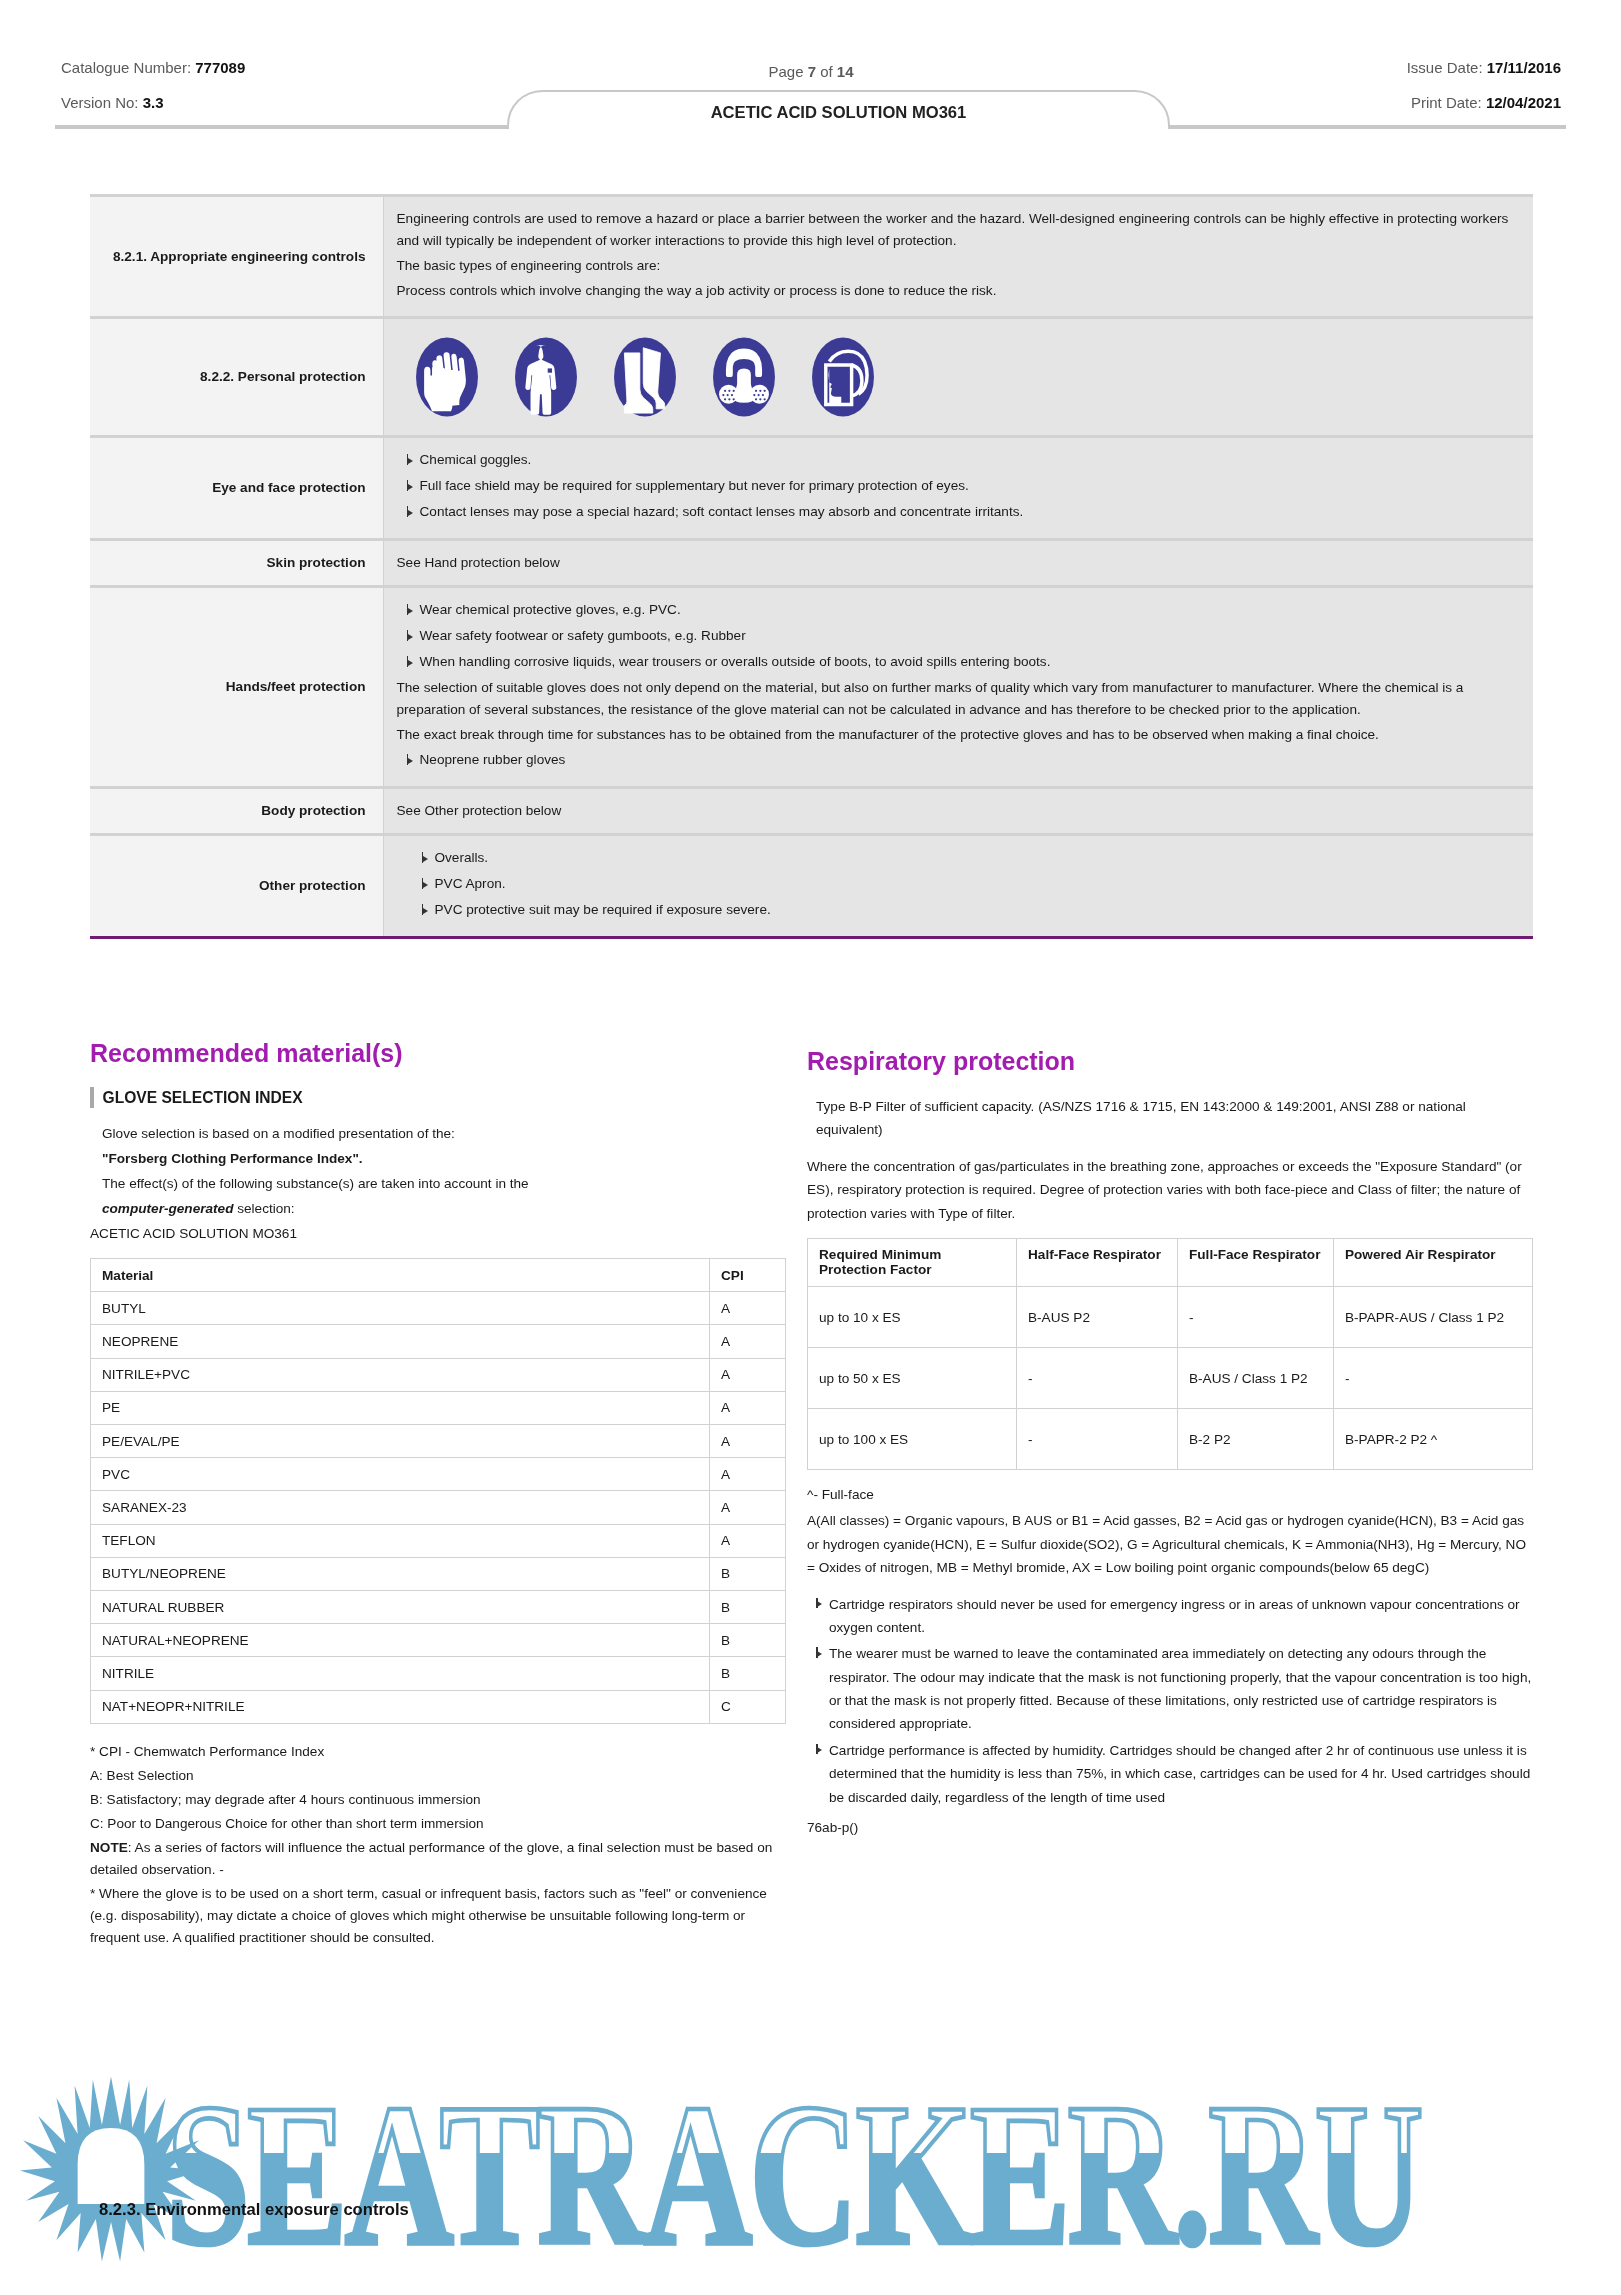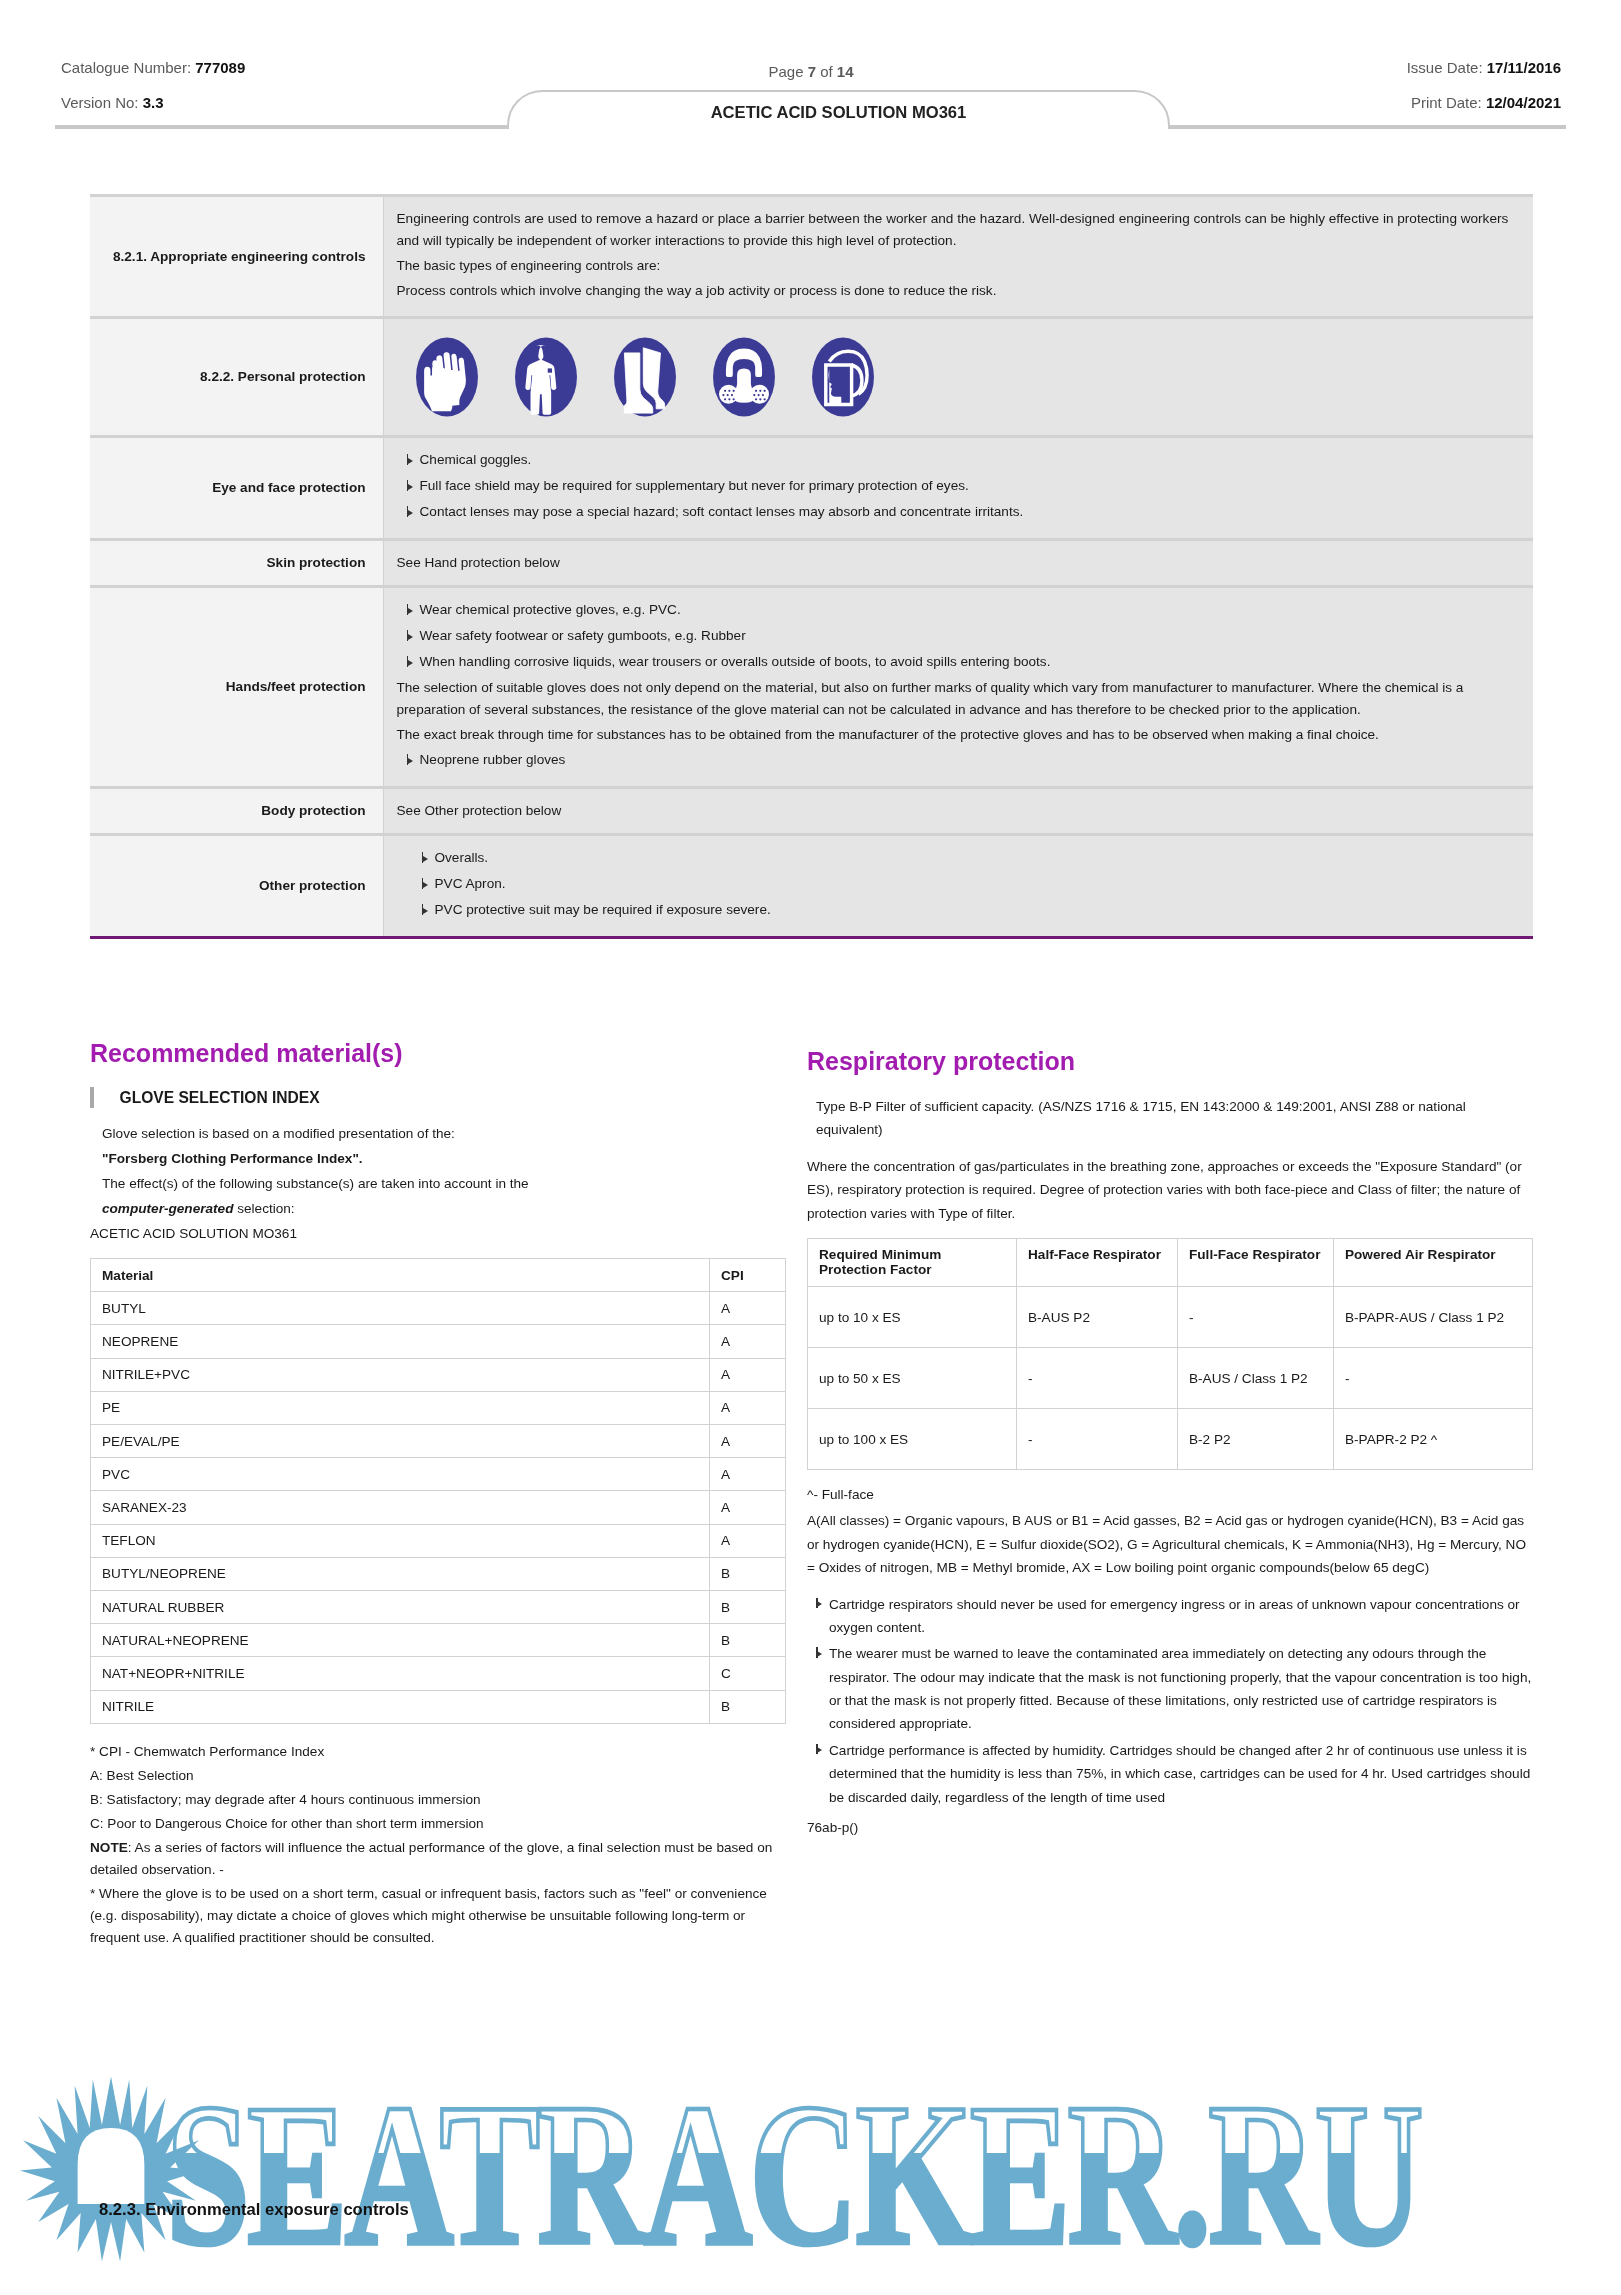--- a/index.html
+++ b/index.html
@@ -169,21 +169,21 @@
     left: 0; top: 1039px;
     width: 1622px;
   }
   .col-left { position: absolute; left: 90px; top: 0; width: 696px; }
   .col-right { position: absolute; left: 807px; top: 8px; width: 726px; }
 
   h2.sec {
     font-size: 25px; font-weight: bold; margin: 0 0 19px 0; color: #a21caf;
   }
   .gsi-bar {
-    display: flex; align-items: center; gap: 26px; margin: 0 0 15px 0;
+    display: flex; align-items: center; gap: 9px; margin: 0 0 15px 0;
   }
   .gsi-bar .bar { width: 3.5px; height: 21px; background: #a9a9a9; }
   .gsi-bar .txt { font-size: 15.6px; font-weight: bold; }
 
   .ltxt { font-size: 13.6px; line-height: 1.62; margin: 0 0 3px 0; }
   .ind1 { padding-left: 12px; }
   .ind2 { padding-left: 12px; }
   .b { font-weight: bold; }
   .bi { font-weight: bold; font-style: italic; }
 
@@ -479,26 +479,26 @@
           </tr>
         <tr>
             <td>NATURAL RUBBER</td>
             <td>B</td>
           </tr>
         <tr>
             <td>NATURAL+NEOPRENE</td>
             <td>B</td>
           </tr>
         <tr>
+            <td>NITRILE</td>
+            <td>B</td>
+          </tr>
+        <tr>
             <td>NAT+NEOPR+NITRILE</td>
             <td>C</td>
-          </tr>
-        <tr>
-            <td>NITRILE</td>
-            <td>B</td>
           </tr>
       </tbody>
     </table>
 
     <div class="foot">
       <p>* CPI - Chemwatch Performance Index</p>
       <p>A: Best Selection</p>
       <p>B: Satisfactory; may degrade after 4 hours continuous immersion</p>
       <p>C: Poor to Dangerous Choice for other than short term immersion</p>
       <p><span class="b">NOTE</span><span>: As a series of factors will influence the actual performance of the glove, a final selection must be based on detailed observation. -</span></p>

